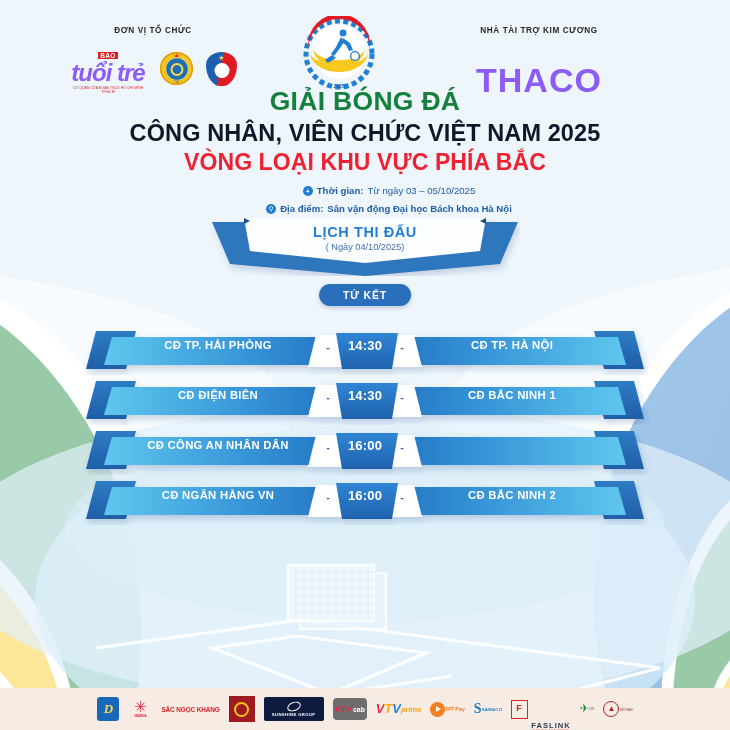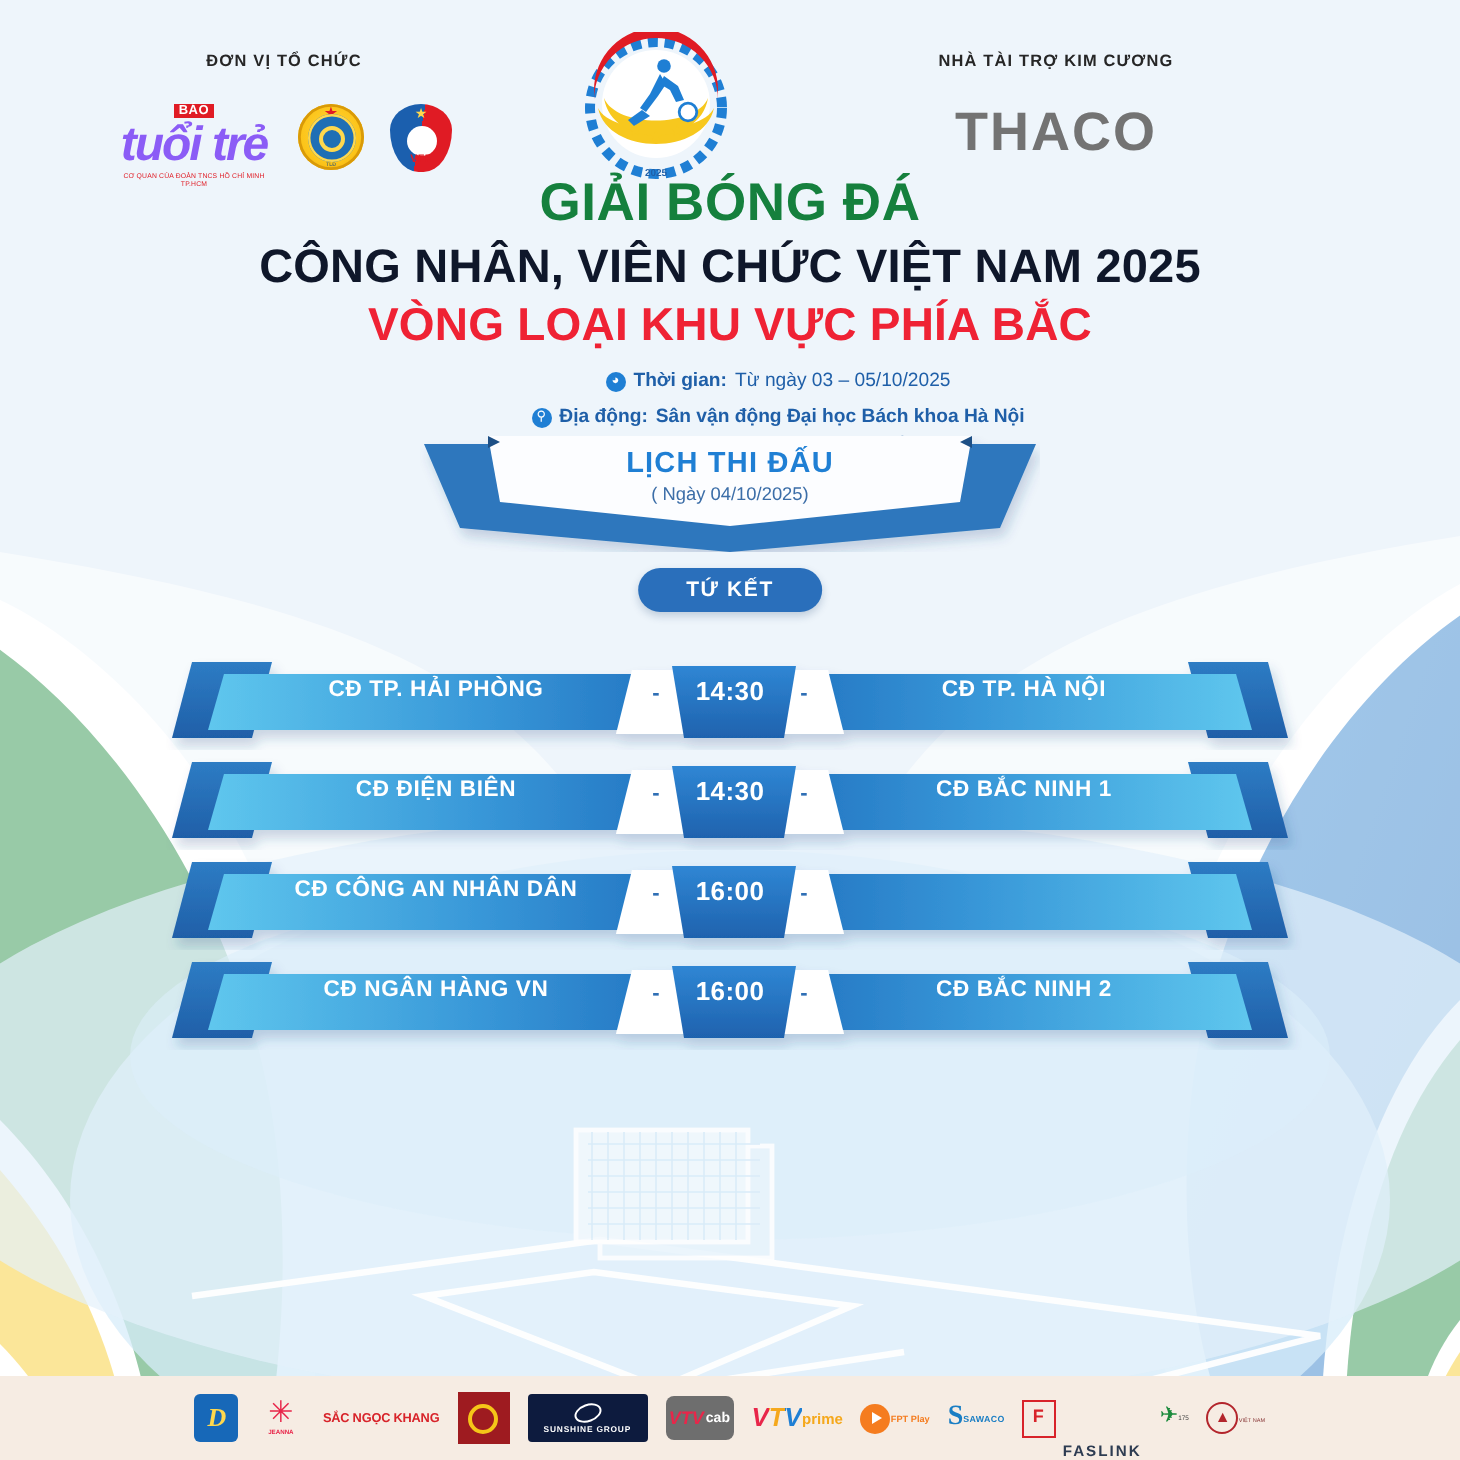--- a/index.html
+++ b/index.html
@@ -9,21 +9,21 @@
     font-family: "Liberation Sans", sans-serif;
     background:#eef5fb;
     position:relative;
   }
   #stage { position:absolute; inset:0; width:730px; height:730px; overflow:hidden; }
 
   
   .bg-svg { position:absolute; inset:0; width:730px; height:730px; }
 
   
-  .header { position:absolute; top:0; left:0; width:656px; height:95px; }
+  .header { position:absolute; top:0; left:11px; width:656px; height:95px; }
   .org-block { position:absolute; left:42px; top:26px; width:200px; text-align:center; }
   .org-caption { font-size:8.2px; letter-spacing:.6px; color:#262626; font-weight:600; }
   .org-logos { display:flex; align-items:center; justify-content:center; gap:13px; margin-top:9px; }
 
   .tuoitre { width:78px; }
   .tuoitre .tt-top { font-size:6.5px; font-weight:700; color:#fff; background:#e01b24;
       display:inline-block; padding:0 2px; letter-spacing:.3px; }
   .tuoitre .tt-main { font-size:24px; font-weight:700; font-style:italic; color:#8b5cf6;
       letter-spacing:-1px; line-height:.95; }
   .tuoitre .tt-sub { font-size:3.4px; color:#e01b24; letter-spacing:.1px; margin-top:1px; }
@@ -45,22 +45,22 @@
       background:linear-gradient(100deg,#1b5fae 0 48%, #e01b24 48% 100%); }
   .vff .vstar { position:absolute; top:2px; left:50%; transform:translateX(-50%);
       font-size:7px; color:#ffd84d; line-height:1; }
   .vff .ball { position:absolute; top:11px; left:50%; transform:translateX(-50%);
       width:15px; height:15px; border-radius:50%; background:#fff; }
   .vff .vtxt { position:absolute; bottom:2.5px; left:0; right:0; text-align:center;
       font-size:5.4px; font-weight:700; color:#e01b24; letter-spacing:.2px; }
 
   .spons-block { position:absolute; right:38px; top:26px; width:180px; text-align:center; }
   .spons-caption { font-size:8.2px; letter-spacing:.6px; color:#262626; font-weight:600; }
-  .thaco { font-size:27px; font-weight:700; color:#737373; letter-spacing:1px;
-      margin-top:18px; line-height:1; }
+  .thaco { font-size:34px; font-weight:700; color:#8b5cf6; letter-spacing:1px;
+      margin-top:28px; line-height:1; }
 
   
   .emblem { position:absolute; left:50%; top:16px; transform:translateX(-50%);
       width:88px; height:78px; }
 
   
   .titles { position:absolute; top:86px; left:0; width:730px; text-align:center; }
   .t1 { font-size:26.5px; font-weight:700; color:#15803d; letter-spacing:.3px; line-height:1.2; }
   .t2 { font-size:23.5px; font-weight:700; color:#0f172a; letter-spacing:.1px; line-height:1.28; }
   .t3 { font-size:23px; font-weight:700; color:#ef2234; letter-spacing:.1px; line-height:1.3; }
@@ -123,21 +123,21 @@
   .fs-sun .ring { width:14px; height:9px; border-radius:50%; border:1.3px solid #fff;
       transform:rotate(-20deg); }
   .fs-vtvcab { width:34px; height:22px; background:#6e6e6e; border-radius:4px;
       display:flex; align-items:center; justify-content:center; gap:1px; }
   .fs-vtvcab .v { font-size:9px; font-weight:700; color:#e8264a; font-style:italic; }
   .fs-vtvcab .c { font-size:7px; font-weight:700; color:#fff; }
   .fs-vtvp { text-align:center; }
   .fs-vtvp .v { font-size:13px; font-weight:700; font-style:italic; line-height:.85;
       background:linear-gradient(90deg,#e8264a 0 33%,#f5a81c 33% 66%,#1f7fd4 66%);
       -webkit-background-clip:text; background-clip:text; color:transparent; }
-  .fs-vtvp .p { font-size:7.5px; font-weight:700; color:#f5a81c; }
+  .fs-vtvp .p { font-size:7.5px; font-weight:700; font-style:italic; color:#f5a81c; }
   .fs-fpt { text-align:center; }
   .fs-fpt .pl { width:15px; height:15px; border-radius:50%; background:#f57c1f;
       margin:0 auto; position:relative; }
   .fs-fpt .pl:after { content:""; position:absolute; left:5.5px; top:4px;
       border-left:5px solid #fff; border-top:3.5px solid transparent;
       border-bottom:3.5px solid transparent; }
   .fs-fpt .lb { font-size:4.6px; font-weight:700; color:#f57c1f; margin-top:1px; }
   .fs-saw { text-align:center; }
   .fs-saw .s { font-size:14px; font-weight:700; color:#1a7ec4; font-family:"Liberation Serif",serif; line-height:.85; }
   .fs-saw .lb { font-size:4.4px; font-weight:700; color:#1a7ec4; letter-spacing:.2px; }
@@ -306,21 +306,21 @@
     <div class="t3">VÒNG LOẠI KHU VỰC PHÍA BẮC</div>
 
     <div class="infoline">
       <span class="pin">◕</span>
       <span class="lbl">Thời gian:</span>
       <span>Từ ngày 03 – 05/10/2025</span>
     </div>
 
     <div class="infoline" style="margin-top:3px;">
       <span class="pin">⚲</span>
-      <span class="lbl">Địa động:</span>
+      <span class="lbl">Địa điểm:</span>
       <span class="lbl">Sân vận động Đại học Bách khoa Hà Nội</span>
     </div>
     <div class="sub-addr">A1 Lê Thanh Nghị, Phường Bạch Mai, Thành phố Hà Nội</div>
   </div>
 
   <div class="banner-wrap">
     <svg viewBox="0 0 310 58">
       <g filter="url(#fsoft)">
         <path d="M2 4 L 34 4 L 34 0 L 276 0 L 276 4 L 308 4 L 290 46 L 155 58 L 20 46 Z" fill="#2e77bd"></path>
       </g>

